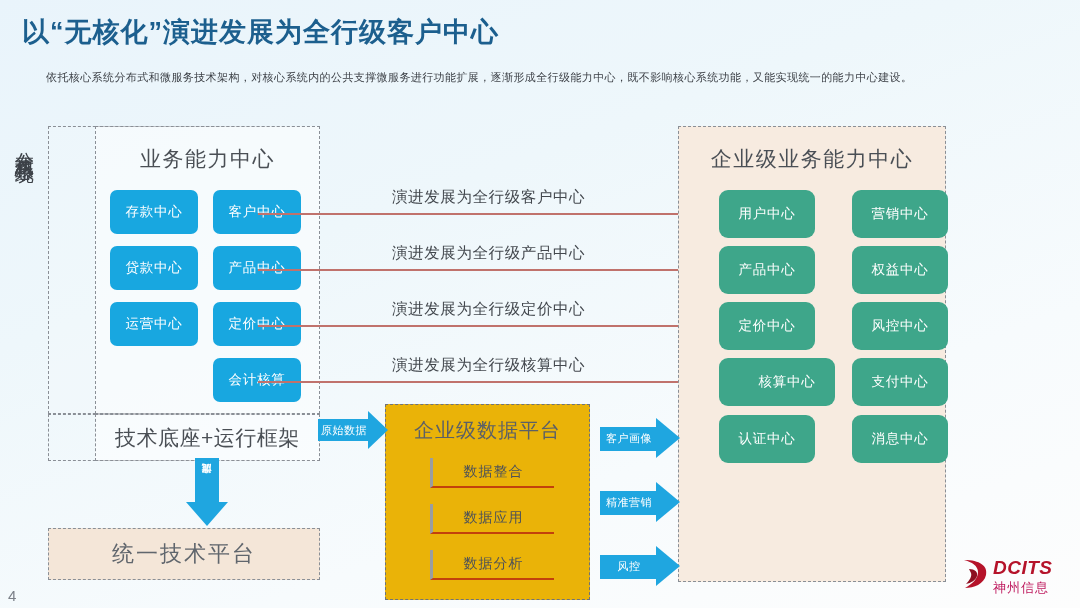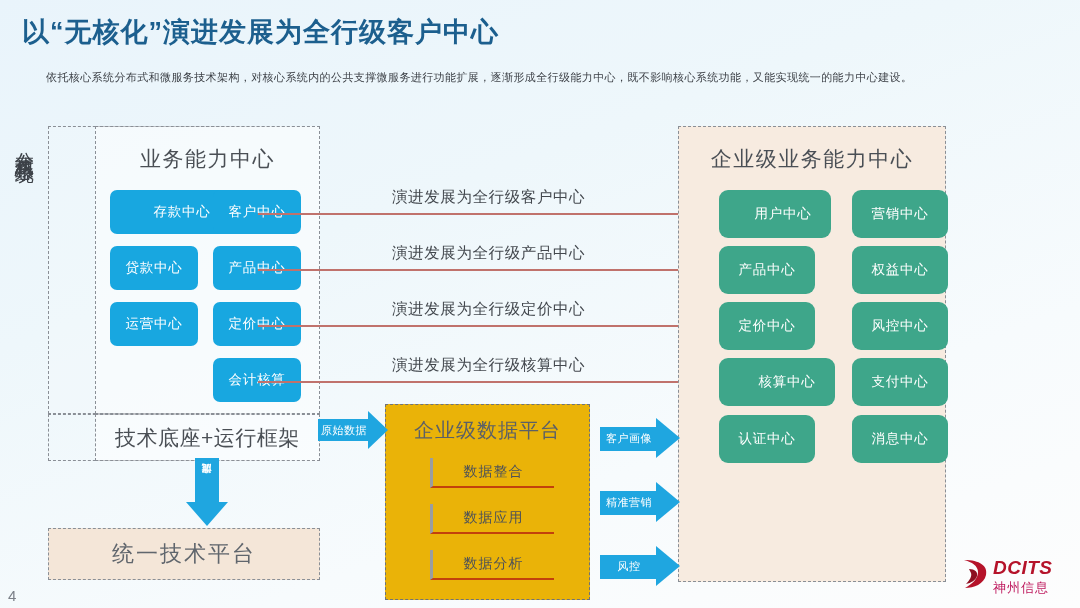--- a/index.html
+++ b/index.html
@@ -154,21 +154,21 @@
 
   <div class="dash" id="core-outer"></div>
   <div id="core-label">
     <span>分布式核心系统</span>
   </div>
 
   <div class="dash" id="biz-panel">
     <div class="panel-title" id="biz-title">业务能力中心</div>
   </div>
 
-  <div class="chip blue" style="left:110px;top:190px;padding-left:28px;">存款中心</div>
+  <div class="chip blue" style="left:110px;top:190px;">存款中心</div>
   <div class="chip blue" style="left:110px;top:246px;">贷款中心</div>
   <div class="chip blue" style="left:110px;top:302px;">运营中心</div>
 
   <div class="chip blue" style="left:213px;top:190px;">客户中心</div>
   <div class="chip blue" style="left:213px;top:246px;">产品中心</div>
   <div class="chip blue" style="left:213px;top:302px;">定价中心</div>
   <div class="chip blue" style="left:213px;top:358px;">会计核算</div>
 
   <div class="dash" id="tech-outer"></div>
   <div class="dash" id="tech-box">
@@ -200,21 +200,21 @@
   <div class="arrow-lbl" style="left:392px;top:355px;">演进发展为全行级核算中心</div>
   <div class="arrow-row" style="top:381px;">
     <div class="line"></div>
     <div class="head"></div>
   </div>
 
   <div class="dash" id="ent-panel">
     <div class="panel-title" id="ent-title">企业级业务能力中心</div>
   </div>
 
-  <div class="chip green" style="left:719px;top:190px;padding-left:16px;">用户中心</div>
+  <div class="chip green" style="left:719px;top:190px;">用户中心</div>
   <div class="chip green" style="left:719px;top:246px;">产品中心</div>
   <div class="chip green" style="left:719px;top:302px;">定价中心</div>
   <div class="chip green" style="left:719px;top:358px;padding-left:20px;">核算中心</div>
   <div class="chip green" style="left:719px;top:415px;">认证中心</div>
 
   <div class="chip green" style="left:852px;top:190px;">营销中心</div>
   <div class="chip green" style="left:852px;top:246px;">权益中心</div>
   <div class="chip green" style="left:852px;top:302px;">风控中心</div>
   <div class="chip green" style="left:852px;top:358px;">支付中心</div>
   <div class="chip green" style="left:852px;top:415px;">消息中心</div>

